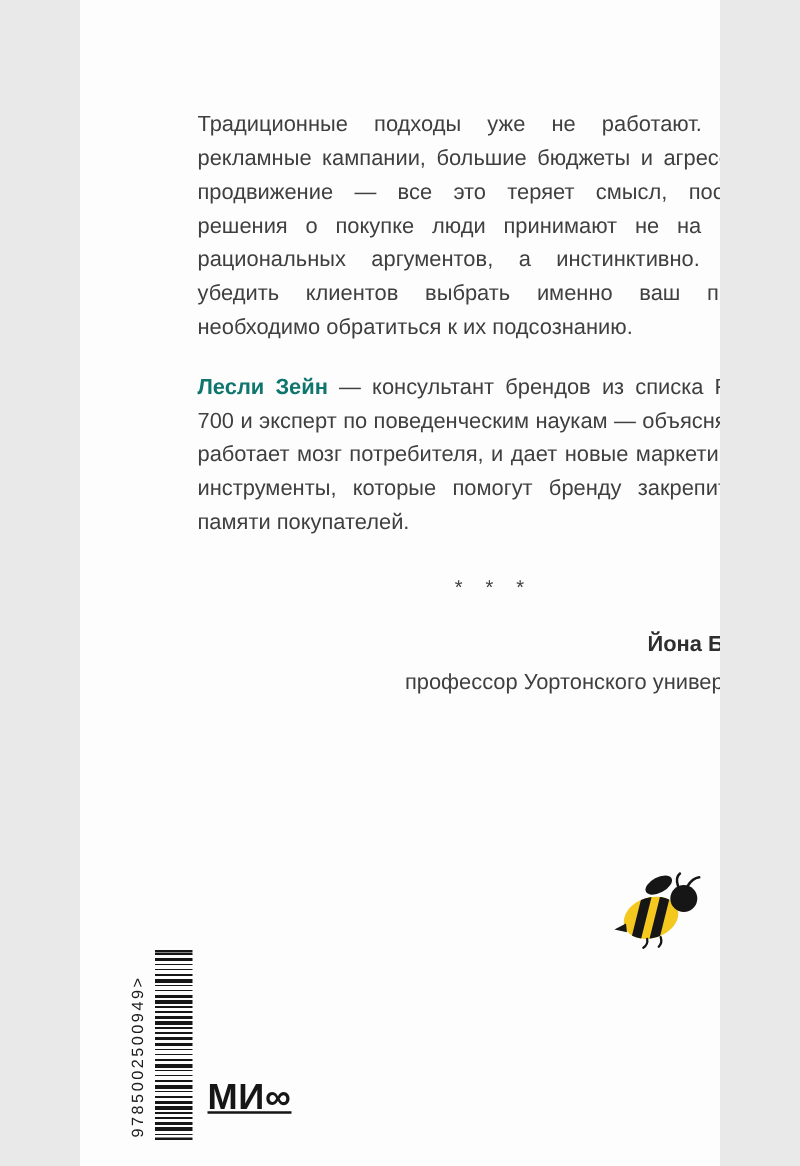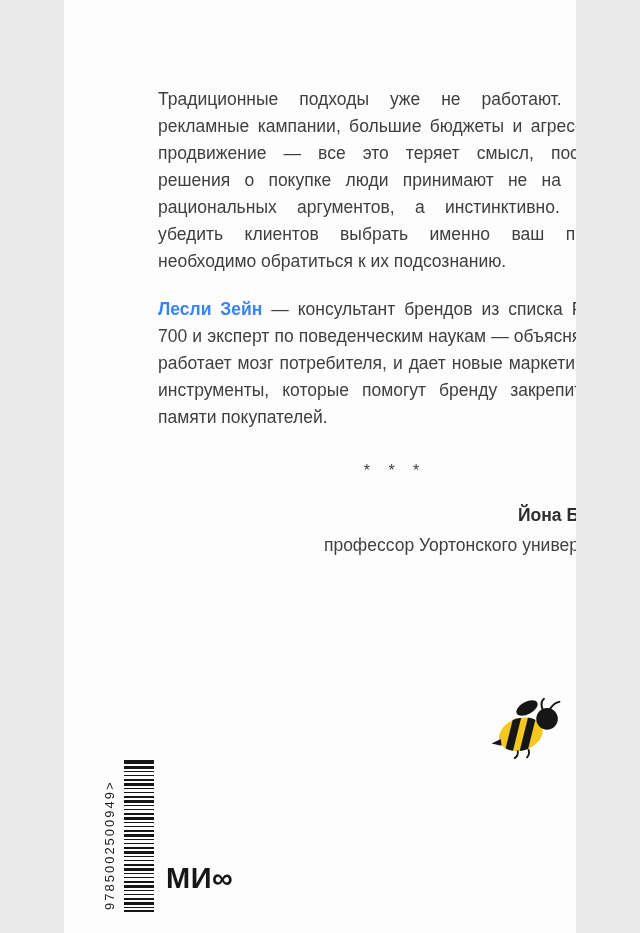--- a/index.html
+++ b/index.html
@@ -19,21 +19,21 @@
     top: 86px;
     width: 474px;
     font-size: 17.5px;
     line-height: 27px;
   }
   .text-block p {
     margin: 0 0 21px 0;
     text-align: justify;
     hyphens: auto;
   }
-  .text-block p b { color: #3b82f6; }
+  .text-block p b { color: #0f766e; }
   .separator {
     text-align: center;
     letter-spacing: 7px;
     font-size: 16px;
     margin: 26px 0 18px 0;
     color: #3f3f3f;
   }
   .quote { margin-bottom: 8px !important; }
   .attribution {
     display: flex;
@@ -97,20 +97,21 @@
   }
 
   .logo {
     position: absolute;
     left: 102px;
     top: 862px;
     font-size: 29px;
     font-weight: bold;
     color: #161616;
     letter-spacing: 0.5px;
+    text-decoration: underline;
   }
 </style>
 </head>
 <body>
 
 <div class="page">
 
   <div class="text-block">
     <p>Традиционные подходы уже не работают. Яркие рекламные кампании, большие бюджеты и агрессивное продвижение — все это теряет смысл, поскольку решения о покупке люди принимают не на основе рациональных аргументов, а инстинктивно. Чтобы убедить клиентов выбрать именно ваш продукт, необходимо обратиться к их подсознанию.</p>
 

